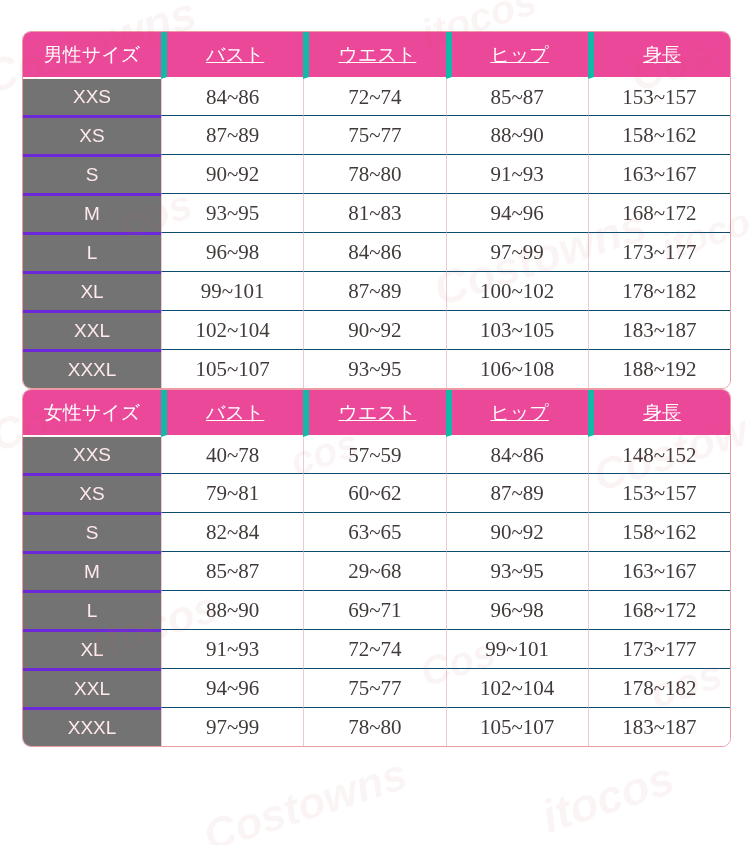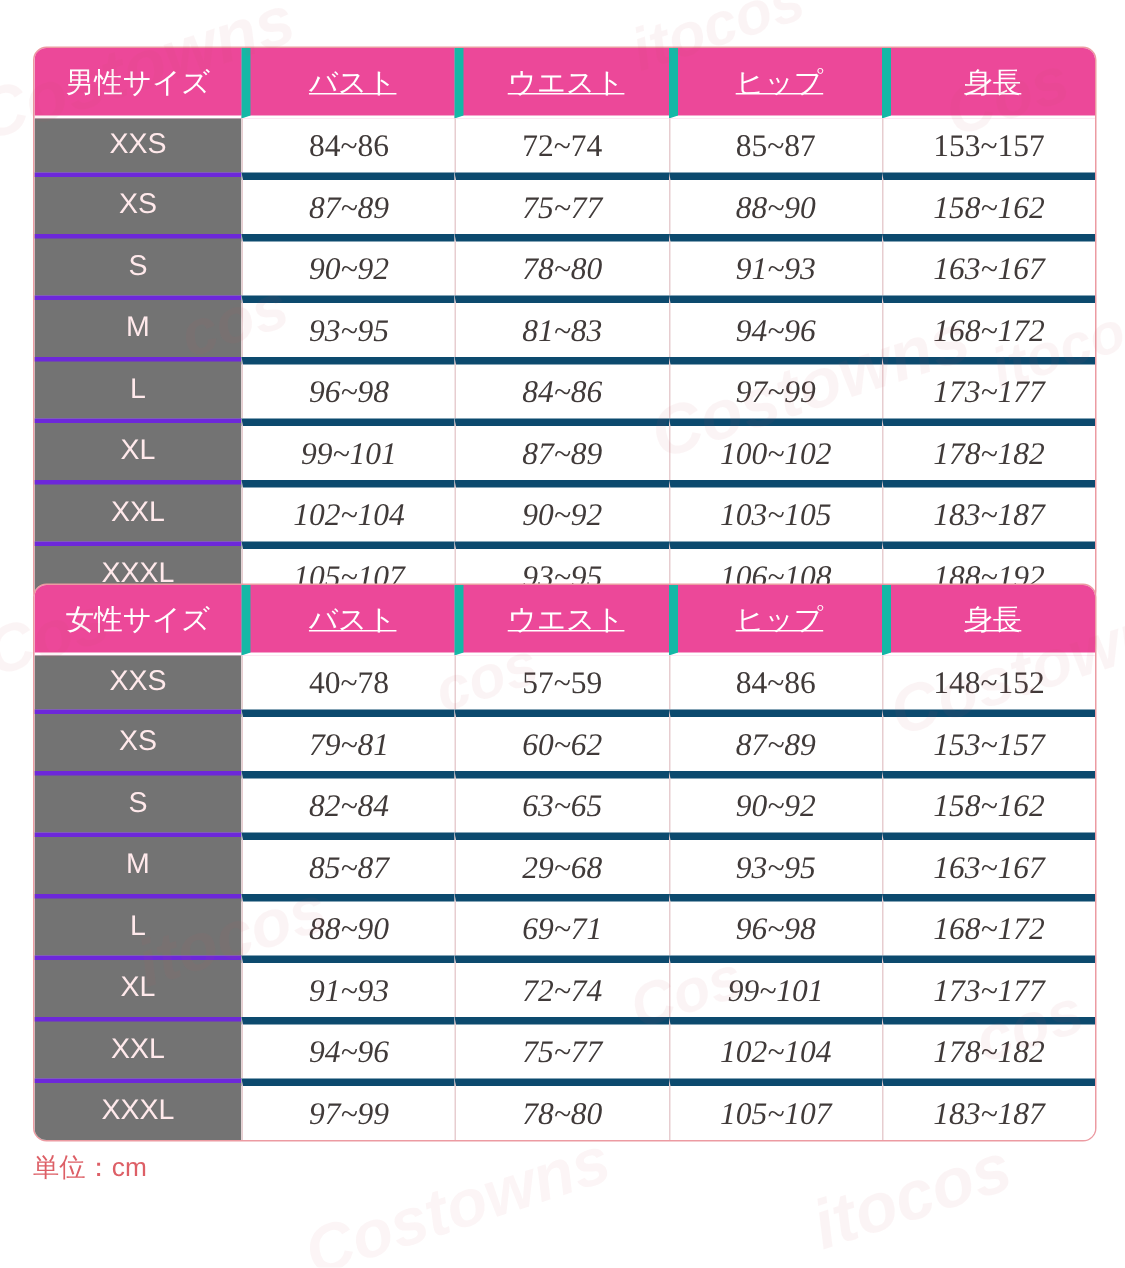--- a/index.html
+++ b/index.html
@@ -64,22 +64,21 @@
     border-top: 3px solid #6d28d9;
   }
   table.size-table tbody td.val {
     background: #ffffff;
     color: #403a39;
     font-family: "Liberation Serif", serif;
     font-size: 21px;
     border-left: 1px solid #e7cdd0;
   }
   table.size-table tbody tr + tr td.val {
-    border-top: 5px solid #0c4a6e;
-    font-style: italic;
+    border-top: 1px solid #0c4a6e;
   }
 
   .notes {
     position: absolute;
     left: 22px;
     top: 770px;
     width: 706px;
   }
   .note-line {
     color: #dd5f66;
@@ -261,21 +260,20 @@
           <td class="val">97~99</td>
           <td class="val">78~80</td>
           <td class="val">105~107</td>
           <td class="val">183~187</td>
         </tr>
       </tbody>
   </table>
 </div>
 
 <div class="notes">
-  <p class="note-line">単位：cm</p>
 </div>
 
 <div class="watermark-layer">
     <span class="wm" style="left: -20px; top: 18px; font-size: 46px;">Costowns</span>
     <span class="wm" style="left: 420px; top: -5px; font-size: 40px;">itocos</span>
     <span class="wm" style="left: 630px; top: 40px; font-size: 44px;">Cos</span>
     <span class="wm" style="left: 120px; top: 190px; font-size: 42px;">cos</span>
     <span class="wm" style="left: 430px; top: 230px; font-size: 46px;">Costowns</span>
     <span class="wm" style="left: 660px; top: 210px; font-size: 38px;">itocos</span>
     <span class="wm" style="left: -10px; top: 400px; font-size: 44px;">Cos</span>

